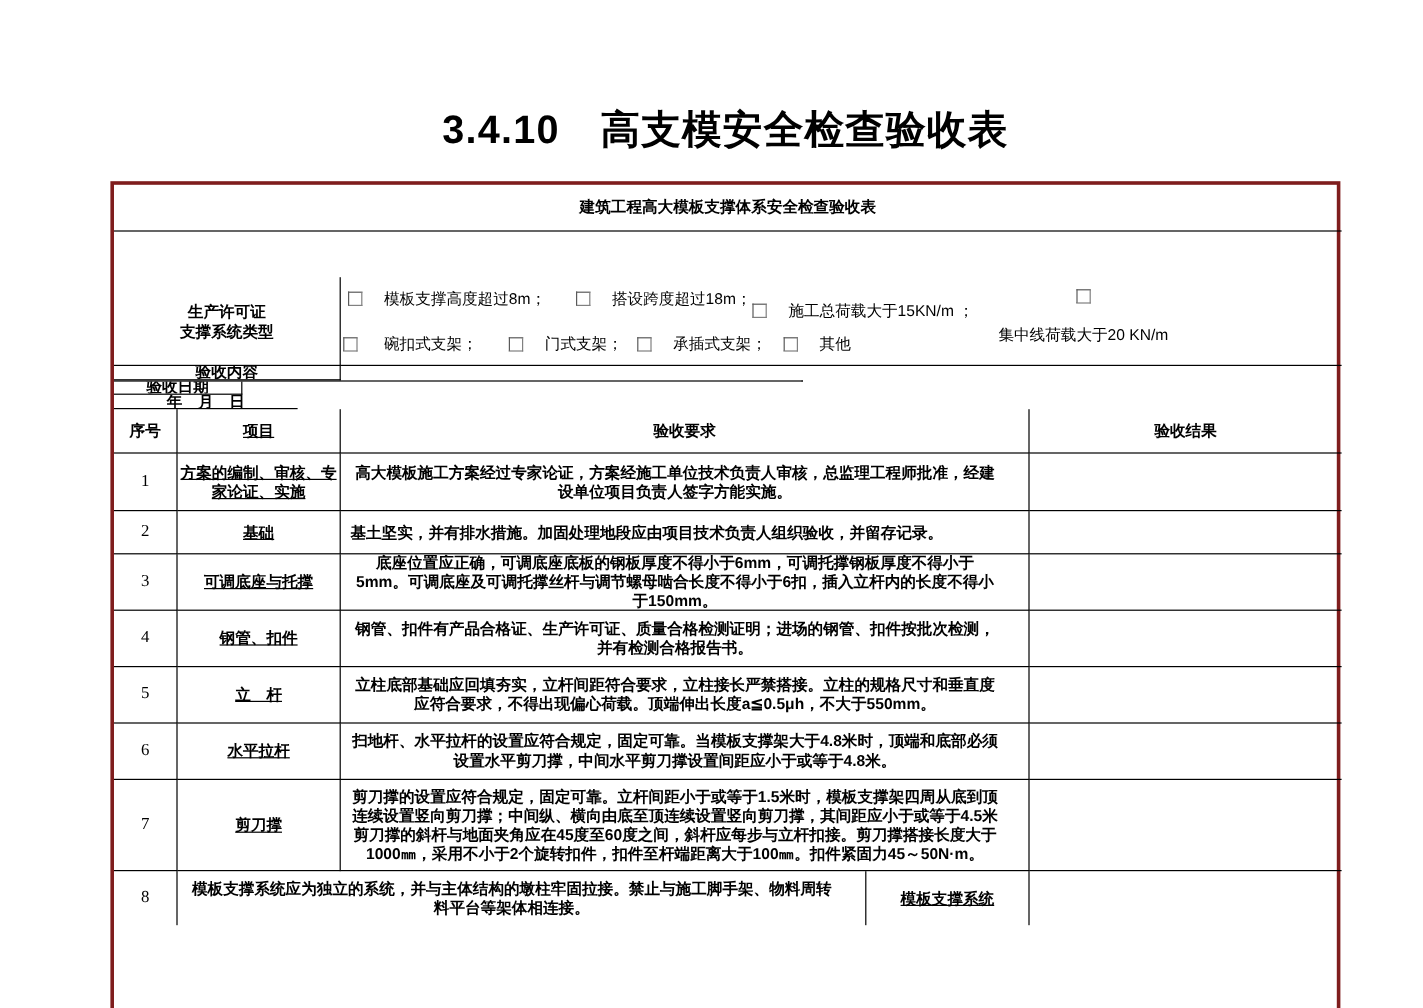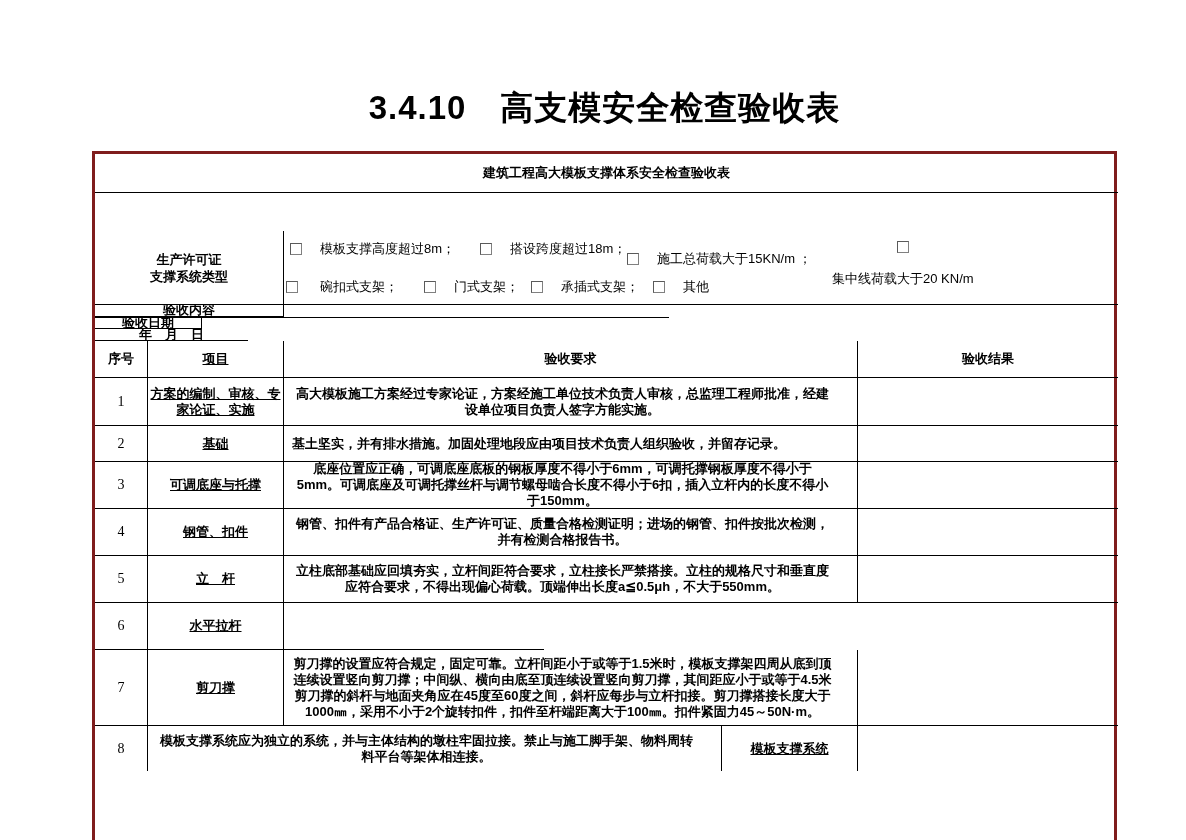--- a/index.html
+++ b/index.html
@@ -171,20 +171,21 @@
   </div>
   <div class="trow r5">
     <div class="cell w-no cno">5</div>
     <div class="cell w-item">立　杆</div>
     <div class="cell w-req creq">立柱底部基础应回填夯实，立杆间距符合要求，立柱接长严禁搭接。立柱的规格尺寸和垂直度应符合要求，不得出现偏心荷载。顶端伸出长度a≦0.5μh，不大于550mm。</div>
     <div class="cell last w-res"></div>
   </div>
   <div class="trow r6">
     <div class="cell w-no cno">6</div>
     <div class="cell w-item">水平拉杆</div>
+    <div class="cell w-req creq">扫地杆、水平拉杆的设置应符合规定，固定可靠。当模板支撑架大于4.8米时，顶端和底部必须设置水平剪刀撑，中间水平剪刀撑设置间距应小于或等于4.8米。</div>
     <div class="cell last w-res"></div>
   </div>
   <div class="trow r7">
     <div class="cell w-no cno">7</div>
     <div class="cell w-item">剪刀撑</div>
     <div class="cell w-req creq">剪刀撑的设置应符合规定，固定可靠。立杆间距小于或等于1.5米时，模板支撑架四周从底到顶连续设置竖向剪刀撑；中间纵、横向由底至顶连续设置竖向剪刀撑，其间距应小于或等于4.5米剪刀撑的斜杆与地面夹角应在45度至60度之间，斜杆应每步与立杆扣接。剪刀撑搭接长度大于1000㎜，采用不小于2个旋转扣件，扣件至杆端距离大于100㎜。扣件紧固力45～50N·m。</div>
     <div class="cell last w-res"></div>
   </div>
   <div class="trow r8">
     <div class="cell w-no cno">8</div>

